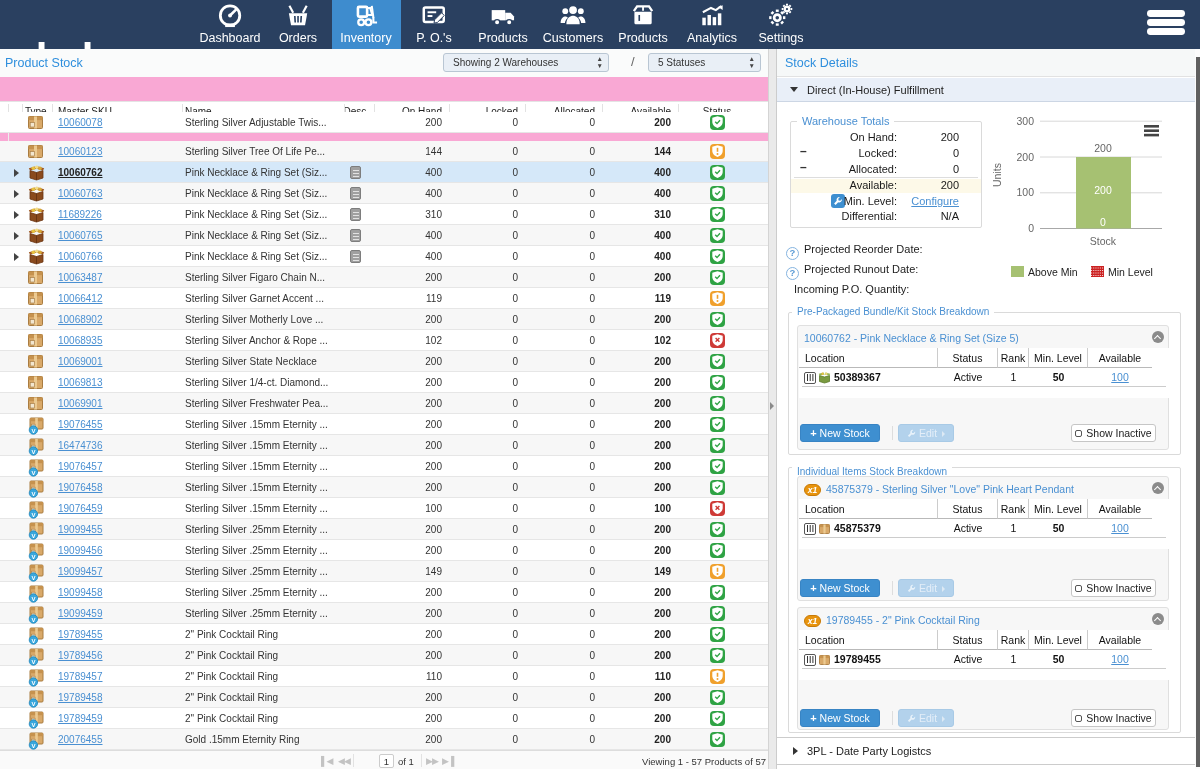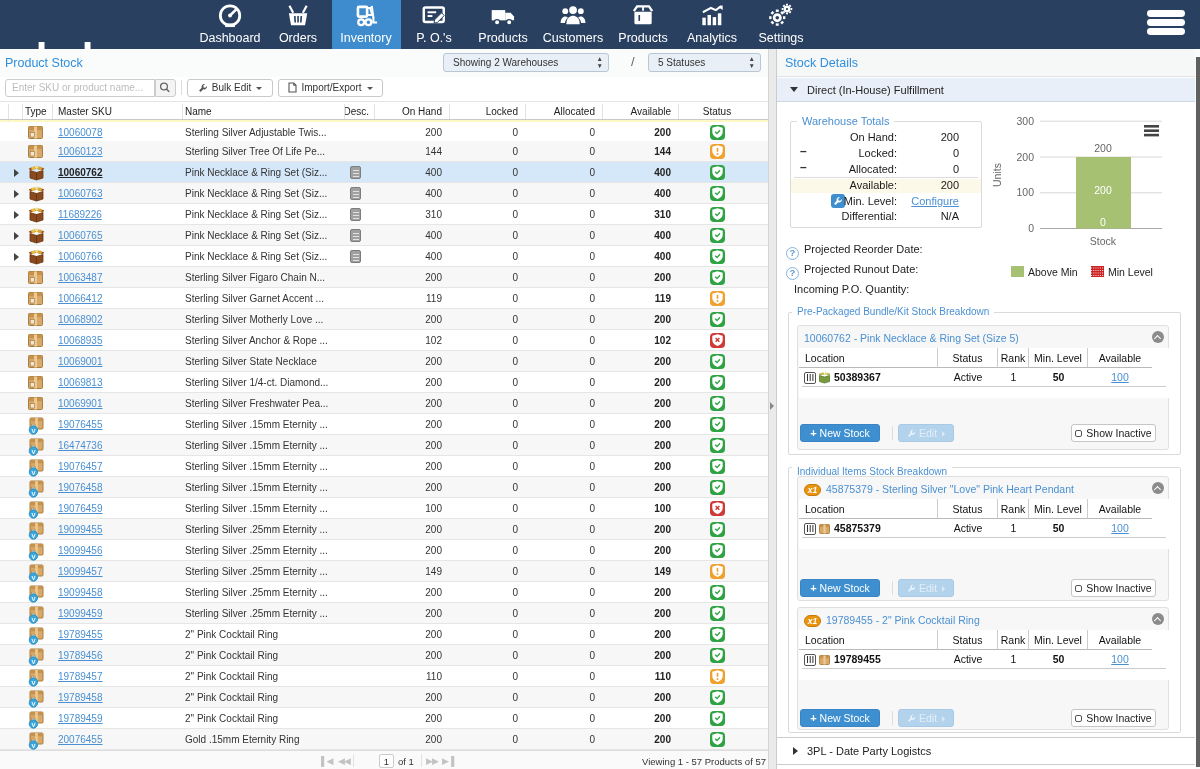--- a/index.html
+++ b/index.html
@@ -7,21 +7,21 @@
 #app { position:relative; width:1200px; height:769px; overflow:hidden; }
 .abs { position:absolute; }
 #hdr { position:absolute; left:0; top:0; width:1200px; height:49px; background:#2a4060; }
 #logo { position:absolute; left:14px; top:2px; color:#fff; font-size:42px; font-weight:bold; letter-spacing:-1.5px;margin-top:33px; }
 .nav { position:absolute; top:0; height:49px; width:69px; text-align:center; color:#fff; }
 .nav svg { margin-top:2px; }
 .nav .lb { font-size:12.5px; margin-top:-2px; }
 .nav.sel { background:#3e8cce; }
 #burger { position:absolute; right:15px; top:10px; width:38px; }
 #burger div { height:6.8px; background:#fff; border-radius:3.4px; margin-bottom:2.4px; }
-#left { position:absolute; left:0; top:49px; width:768px; height:507px; background:#fef9c3; }
+#left { position:absolute; left:0; top:49px; width:768px; height:507px; background:#f9a8d4; }
 #lptitle { position:absolute; left:0; top:0; width:768px; height:28px; background:#fafbfb; }
 #lptitle span { position:absolute; left:5px; top:7px; color:#2f8fdd; font-size:12.5px; }
 .ddl { position:absolute; top:4px; height:19px; background:#e9eff6; border:1px solid #b9c6d3; border-radius:3px; font-size:10px; color:#333; line-height:17px; padding-left:9px; }
 .ddl .ar { position:absolute; right:5px; top:2px; font-size:6.5px; color:#444; line-height:6.5px; }
 #slash { position:absolute; left:631px; top:5px; font-size:13px; color:#666; }
 #toolbar { position:absolute; left:0; top:28px; width:768px; height:24px; background:#fff; }
 #srch { position:absolute; left:5px; top:2px; width:150px; height:18px; border:1px solid #ccc; border-radius:3px 0 0 3px; font-size:10px; color:#bcbcbc; line-height:16px; padding-left:6px; background:#fff; }
 #srchbtn { position:absolute; left:155px; top:2px; width:21px; height:18px; border:1px solid #ccc; border-radius:0 3px 3px 0; background:#f4f4f4; }
 .tbtn { position:absolute; top:2px; height:18px; border:1px solid #c9c9c9; border-radius:3px; background:#fff; font-size:10px; color:#333; line-height:15px; text-align:center; }
 .sep { position:absolute; top:3px; width:1px; height:15px; background:#ddd; }
@@ -209,35 +209,20 @@
         <div></div>
       </div>
 </div>
 <div id="left">
 <div id="lptitle">
         <span>Product Stock</span>
       </div>
 <div class="ddl" style="left:443px;width:166px;">Showing 2 Warehouses<span class="ar">▲<br>▼</span></div>
 <div id="slash">/</div>
 <div class="ddl" style="left:648px;width:113px;">5 Statuses<span class="ar">▲<br>▼</span></div>
-<div id="toolbar">
-<div id="srch">Enter SKU or product name...</div>
-<div id="srchbtn"><svg width="19" height="16" viewBox="0 0 19 16" style="">
-            <circle cx="8" cy="6.5" r="3.4" fill="none" stroke="#666" stroke-width="1.3"></circle>
-            <line x1="10.4" y1="9" x2="13.2" y2="11.8" stroke="#666" stroke-width="1.5"></line>
-          </svg></div>
-<div class="sep" style="left:181px;"></div>
-<div class="tbtn" style="left:187px;width:86px;"><svg width="10" height="10" viewBox="0 0 10 10" style="vertical-align:-1.5px;margin-right:4px">
-            <path d="M6.9 1.1 A2.8 2.8 0 0 0 3.7 4.8 L1.1 7.4 L2.6 8.9 L5.2 6.3 A2.8 2.8 0 0 0 8.9 3.1 L7.3 4.7 L5.5 4.5 L5.3 2.7 Z" fill="#555"></path>
-          </svg>Bulk Edit<span class="caret"></span></div>
-<div class="tbtn" style="left:278px;width:105px;"><svg width="9" height="11" viewBox="0 0 9 11" style="vertical-align:-2px;margin-right:4px">
-            <path d="M1 1 L5.8 1 L8 3.2 L8 10 L1 10 Z" fill="none" stroke="#555" stroke-width="1.1"></path>
-            <path d="M5.8 1 L5.8 3.2 L8 3.2" fill="none" stroke="#555" stroke-width="1.1"></path>
-          </svg>Import/Export<span class="caret"></span></div>
-</div>
 <div id="thead">
 <div style="left:25px;">Type</div>
 <div style="left:58px;">Master SKU</div>
 <div style="left:185px;">Name</div>
 <div style="left:330px;width:39px;text-align:right;">Desc.</div>
 <div style="left:372px;width:70px;text-align:right;">On Hand</div>
 <div style="left:447px;width:71px;text-align:right;">Locked</div>
 <div style="left:523px;width:72px;text-align:right;">Allocated</div>
 <div style="left:600px;width:71px;text-align:right;">Available</div>
 <div style="left:676px;width:82px;text-align:center;">Status</div>
@@ -246,21 +231,21 @@
 <div class="vl" style="left:52px;"></div>
 <div class="vl" style="left:182px;"></div>
 <div class="vl" style="left:344px;"></div>
 <div class="vl" style="left:374px;"></div>
 <div class="vl" style="left:449px;"></div>
 <div class="vl" style="left:525px;"></div>
 <div class="vl" style="left:602px;"></div>
 <div class="vl" style="left:678px;"></div>
 </div>
 <div id="tbl-l"></div>
-<div class="row" style="top:73px;">
+<div class="row" style="top:63px;">
         <div class="tico">
           <svg width="17" height="16" viewBox="0 0 17 16" style="position:absolute;left:0;top:0">
             <rect x="1.5" y="2.5" width="14" height="12" rx="1" fill="#d9a969" stroke="#a97c41" stroke-width="1"></rect>
             <rect x="1.5" y="2.5" width="14" height="3.6" fill="#c6924e"></rect>
             <rect x="7" y="2.5" width="3" height="12" fill="#ecca91"></rect>
             <rect x="3.2" y="8.6" width="4.4" height="4.4" fill="#f2e6cf" stroke="#a9814c" stroke-width="0.7"></rect>
           </svg>
         </div>
         <span class="sku">10060078</span>
         <span class="nm">Sterling Silver Adjustable Twis...</span>

